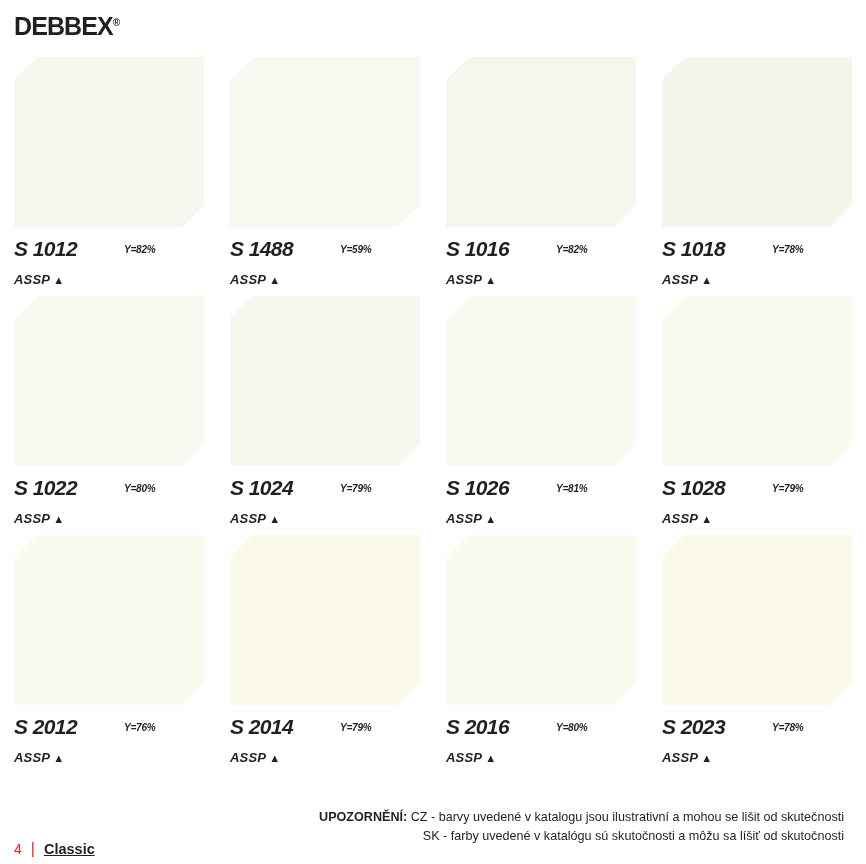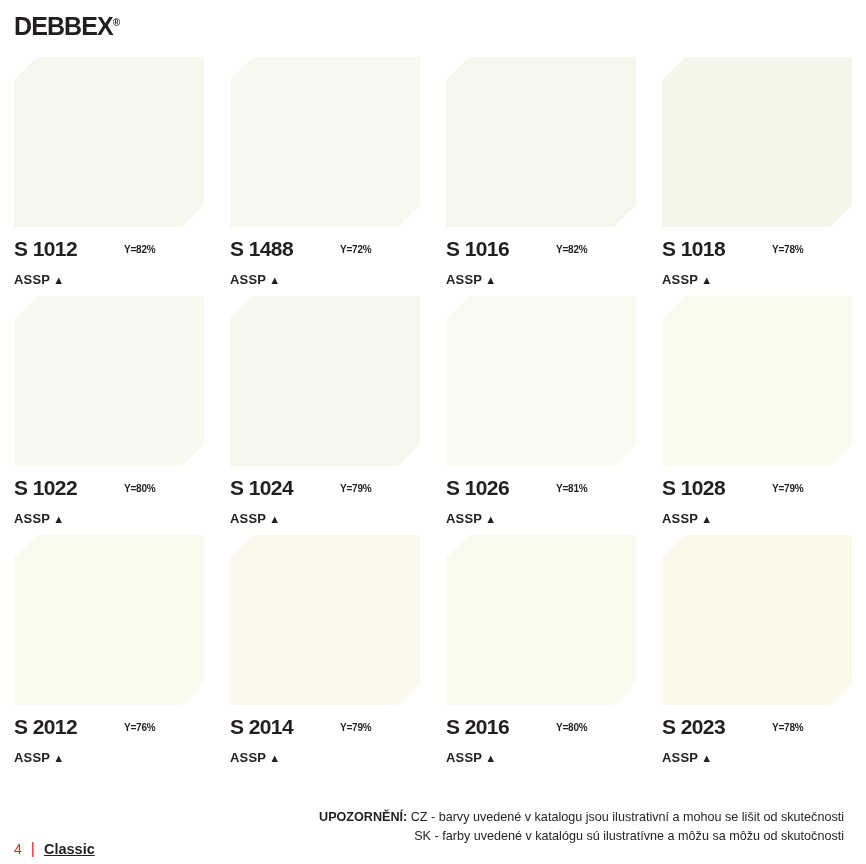--- a/index.html
+++ b/index.html
@@ -45,20 +45,21 @@
     left: 14px;
     top: 57px;
     width: 838px;
     display: grid;
     grid-template-columns: repeat(4, 190px);
     grid-column-gap: 26px;
     grid-row-gap: 8px;
   }
   .cell {
     width: 175px;
+    font-style: italic;
   }
   .swatch {
     width: 190px;
     height: 170px;
     background: #f7f7ef;
     -webkit-clip-path: polygon(23px 0, 100% 0, 100% 148px, 168px 100%, 0 100%, 0 23px);
     clip-path: polygon(23px 0, 100% 0, 100% 148px, 168px 100%, 0 100%, 0 23px);
   }
   .caption {
     margin-top: 11px;
@@ -175,21 +176,21 @@
         <div class="yval">Y=82%</div>
       </div>
     </div>
     <div class="cell">
       <div class="swatch" style="background: rgb(248, 248, 240);"></div>
       <div class="caption">
         <div class="caption-left">
           <div class="code">S 1488</div>
           <div class="sub"><span>ASSP</span><span class="tri">▲</span></div>
         </div>
-        <div class="yval">Y=72%</div>
+        <div class="yval">Y=59%</div>
       </div>
     </div>
     <div class="cell">
       <div class="swatch" style="background: rgb(247, 246, 236);"></div>
       <div class="caption">
         <div class="caption-left">
           <div class="code">S 1016</div>
           <div class="sub"><span>ASSP</span><span class="tri">▲</span></div>
         </div>
         <div class="yval">Y=82%</div>
@@ -290,15 +291,15 @@
 <div class="footer">
   <div class="footer-left">
     <span class="pagenum">4</span>
     <span class="pipe">|</span>
     <span class="coll-bold">Classic</span>
     <span class="coll-reg">collection</span>
   </div>
   <div class="footer-note">
     <div><span class="warn">UPOZORNĚNÍ:</span>
       <span>CZ - barvy uvedené v katalogu jsou ilustrativní a mohou se lišit od skutečnosti</span></div>
-    <div><span>SK - farby uvedené v katalógu sú ilustratívne a môžu sa môžu od skutočnosti</span></div>
+    <div><span>SK - farby uvedené v katalógu sú skutočnosti a môžu sa líšiť od skutočnosti</span></div>
   </div>
 </div>
 
 </body></html>

